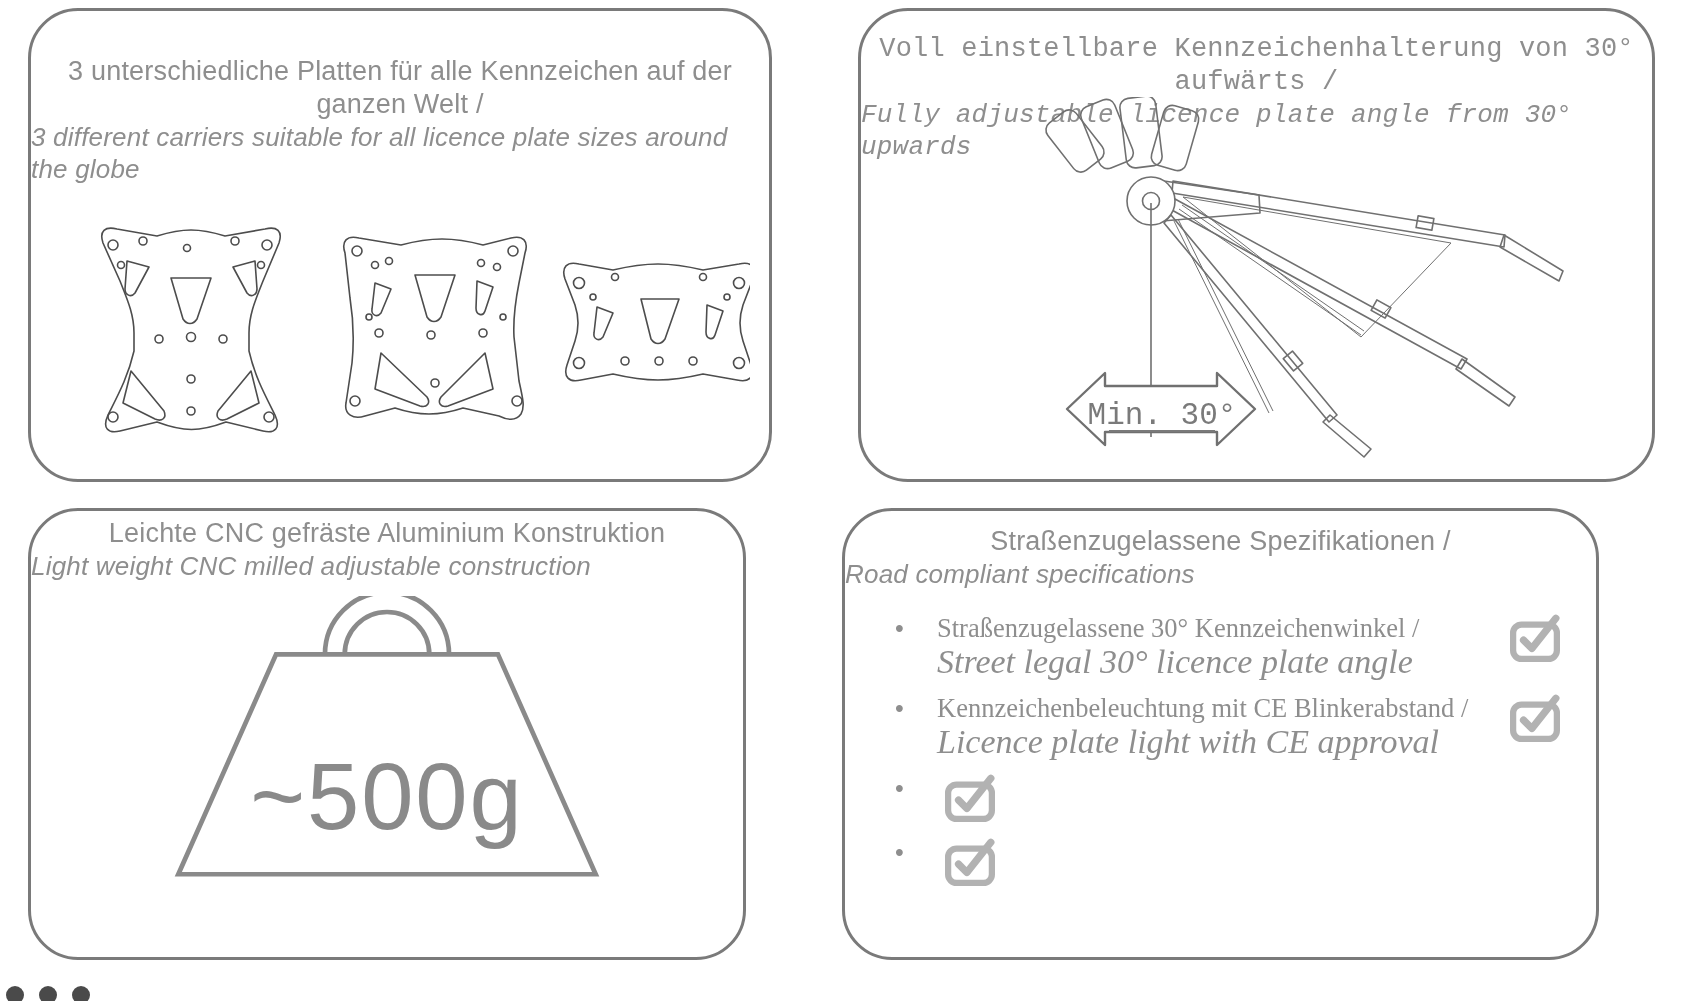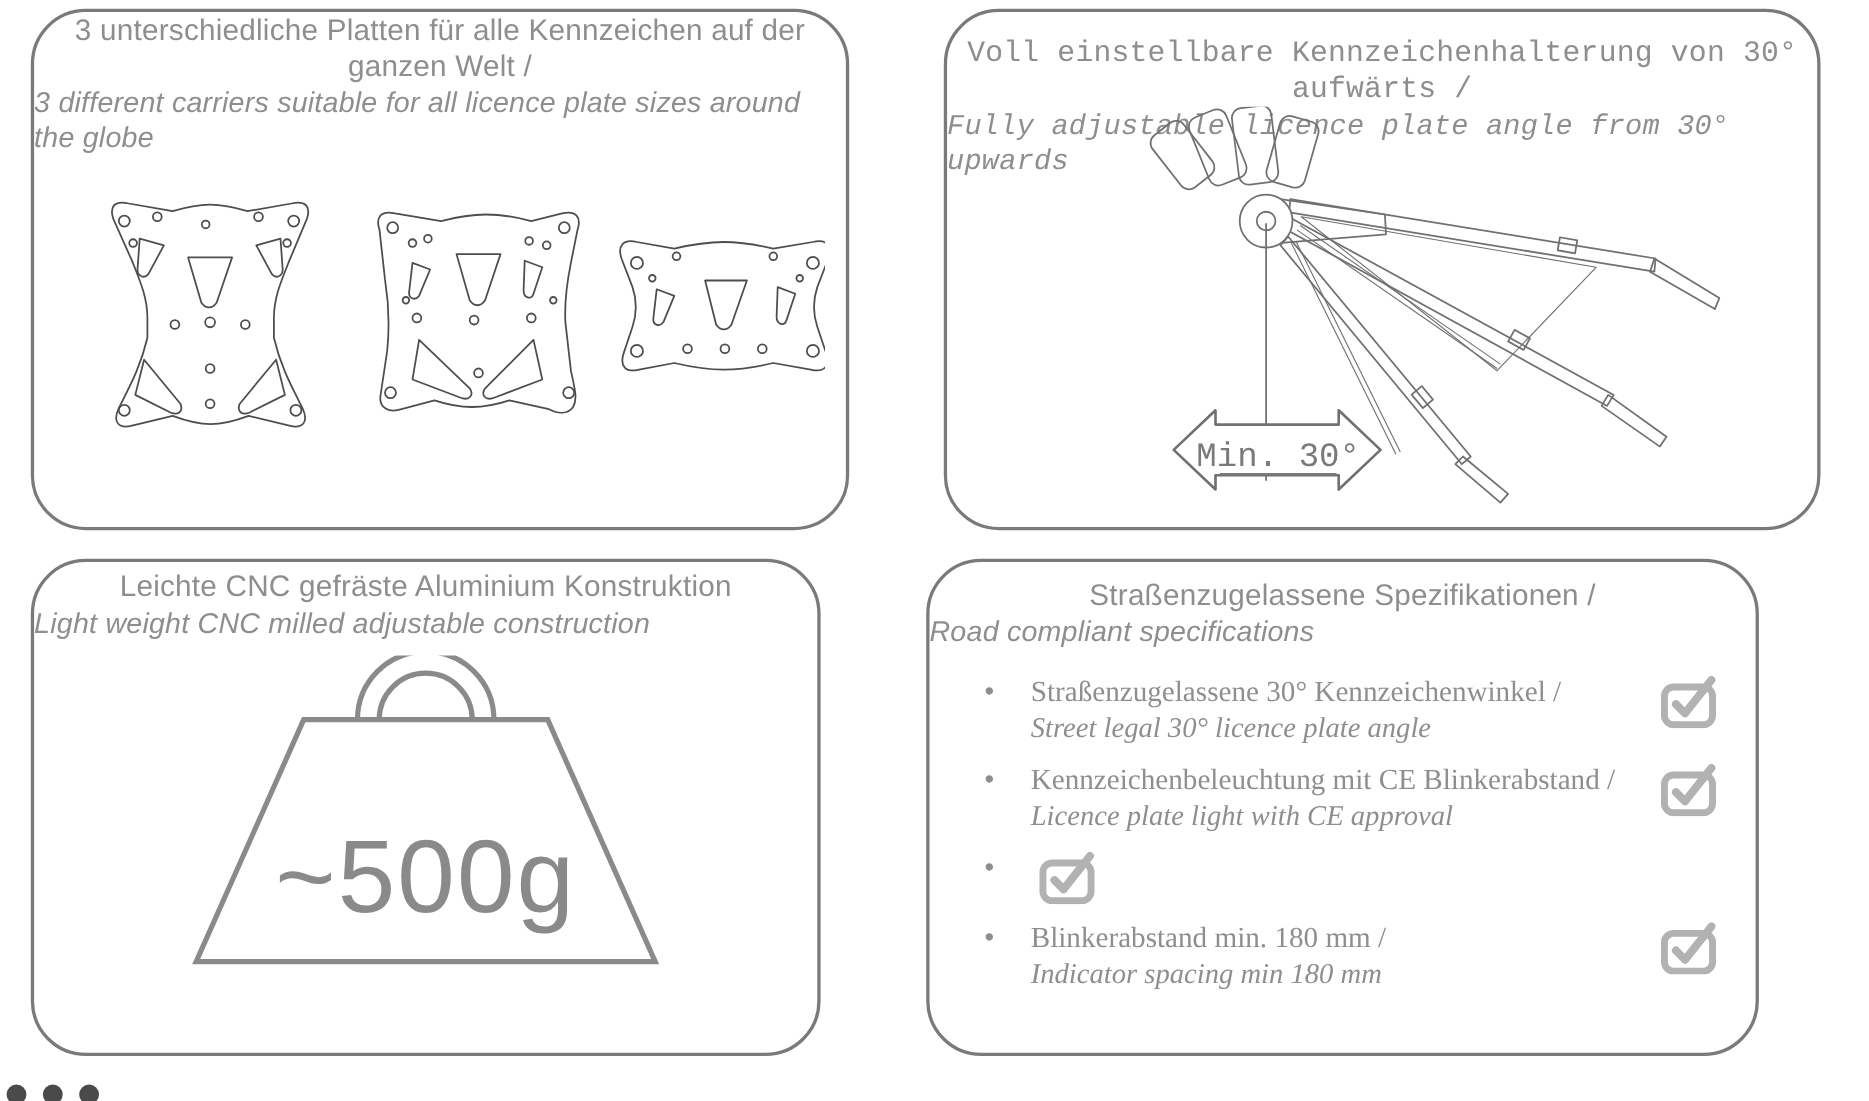--- a/index.html
+++ b/index.html
@@ -20,39 +20,39 @@
   #panel-specs{left:842px;top:508px;width:757px;height:452px;}
 
   .panel-title{
     text-align:center;color:#8e8e8e;font-size:27px;font-weight:300;
     line-height:33px;letter-spacing:.2px;
   }
   .panel-subtitle{
     color:#8e8e8e;font-size:26px;font-weight:300;
     font-style:italic;line-height:32px;letter-spacing:.2px;
   }
-  #panel-carriers .panel-title{}
+  #panel-carriers .panel-title{margin-top:44px;}
   #panel-adjustable .panel-title{margin-top:22px;}
   #panel-weight .panel-title{margin-top:6px;}
   #panel-specs .panel-title{margin-top:14px;}
 
   .drawing{display:block;}
   #plates-svg{margin:28px auto 0 auto;}
   #holder-svg{position:absolute;left:0;top:86px;}
   #weight-svg{margin:14px auto 0 auto;}
 
   .spec-list{margin:22px 34px 0 46px;}
   .spec-row{display:flex;align-items:flex-start;margin-bottom:14px;}
   .bullet{
     width:46px;flex:0 0 46px;color:#8e8e8e;font-size:25px;line-height:33px;
     text-align:left;padding-left:4px;box-sizing:border-box;
   }
   .spec-text{flex:1 1 auto;font-family:Liberation Serif, serif;}
   .spec-de{color:#8e8e8e;font-size:26.5px;font-weight:300;line-height:33px;}
-  .spec-en{color:#8e8e8e;font-size:26px;font-weight:300;font-style:italic;line-height:33px;}
+  .spec-en{color:#8e8e8e;font-size:34px;font-weight:300;font-style:italic;line-height:33px;}
   .checkbox{flex:0 0 60px;display:flex;justify-content:flex-end;margin-top:0px;}
 
   .page-dots{position:absolute;left:6px;top:986px;display:flex;gap:15px;}
   .dot{width:18px;height:18px;border-radius:50%;background:#4a4a4a;display:block;}
 </style>
 </head>
 <body>
 
 <div class="panel" id="panel-carriers">
   <div class="panel-title">3 unterschiedliche Platten für alle Kennzeichen auf der ganzen Welt /</div>
@@ -227,24 +227,20 @@
       <span class="checkbox">
         <svg width="54" height="50" viewBox="0 0 50 48" fill="none">
           <rect x="4" y="12" width="42" height="33" rx="8" stroke="#b2b2b2" stroke-width="6"></rect>
           <path d="M 14,27 L 22,35 L 45,6" stroke="#b2b2b2" stroke-width="7" stroke-linecap="round" stroke-linejoin="round"></path>
         </svg>
       </span>
     </div>
 
     <div class="spec-row">
       <span class="bullet">•</span>
-      <div class="spec-text">
-        <div class="spec-de">Blinkerabstand min. 180 mm /</div>
-        <div class="spec-en">Indicator spacing min 180 mm</div>
-      </div>
       <span class="checkbox">
         <svg width="54" height="50" viewBox="0 0 50 48" fill="none">
           <rect x="4" y="12" width="42" height="33" rx="8" stroke="#b2b2b2" stroke-width="6"></rect>
           <path d="M 14,27 L 22,35 L 45,6" stroke="#b2b2b2" stroke-width="7" stroke-linecap="round" stroke-linejoin="round"></path>
         </svg>
       </span>
     </div>
 
   </div>
 </div>

